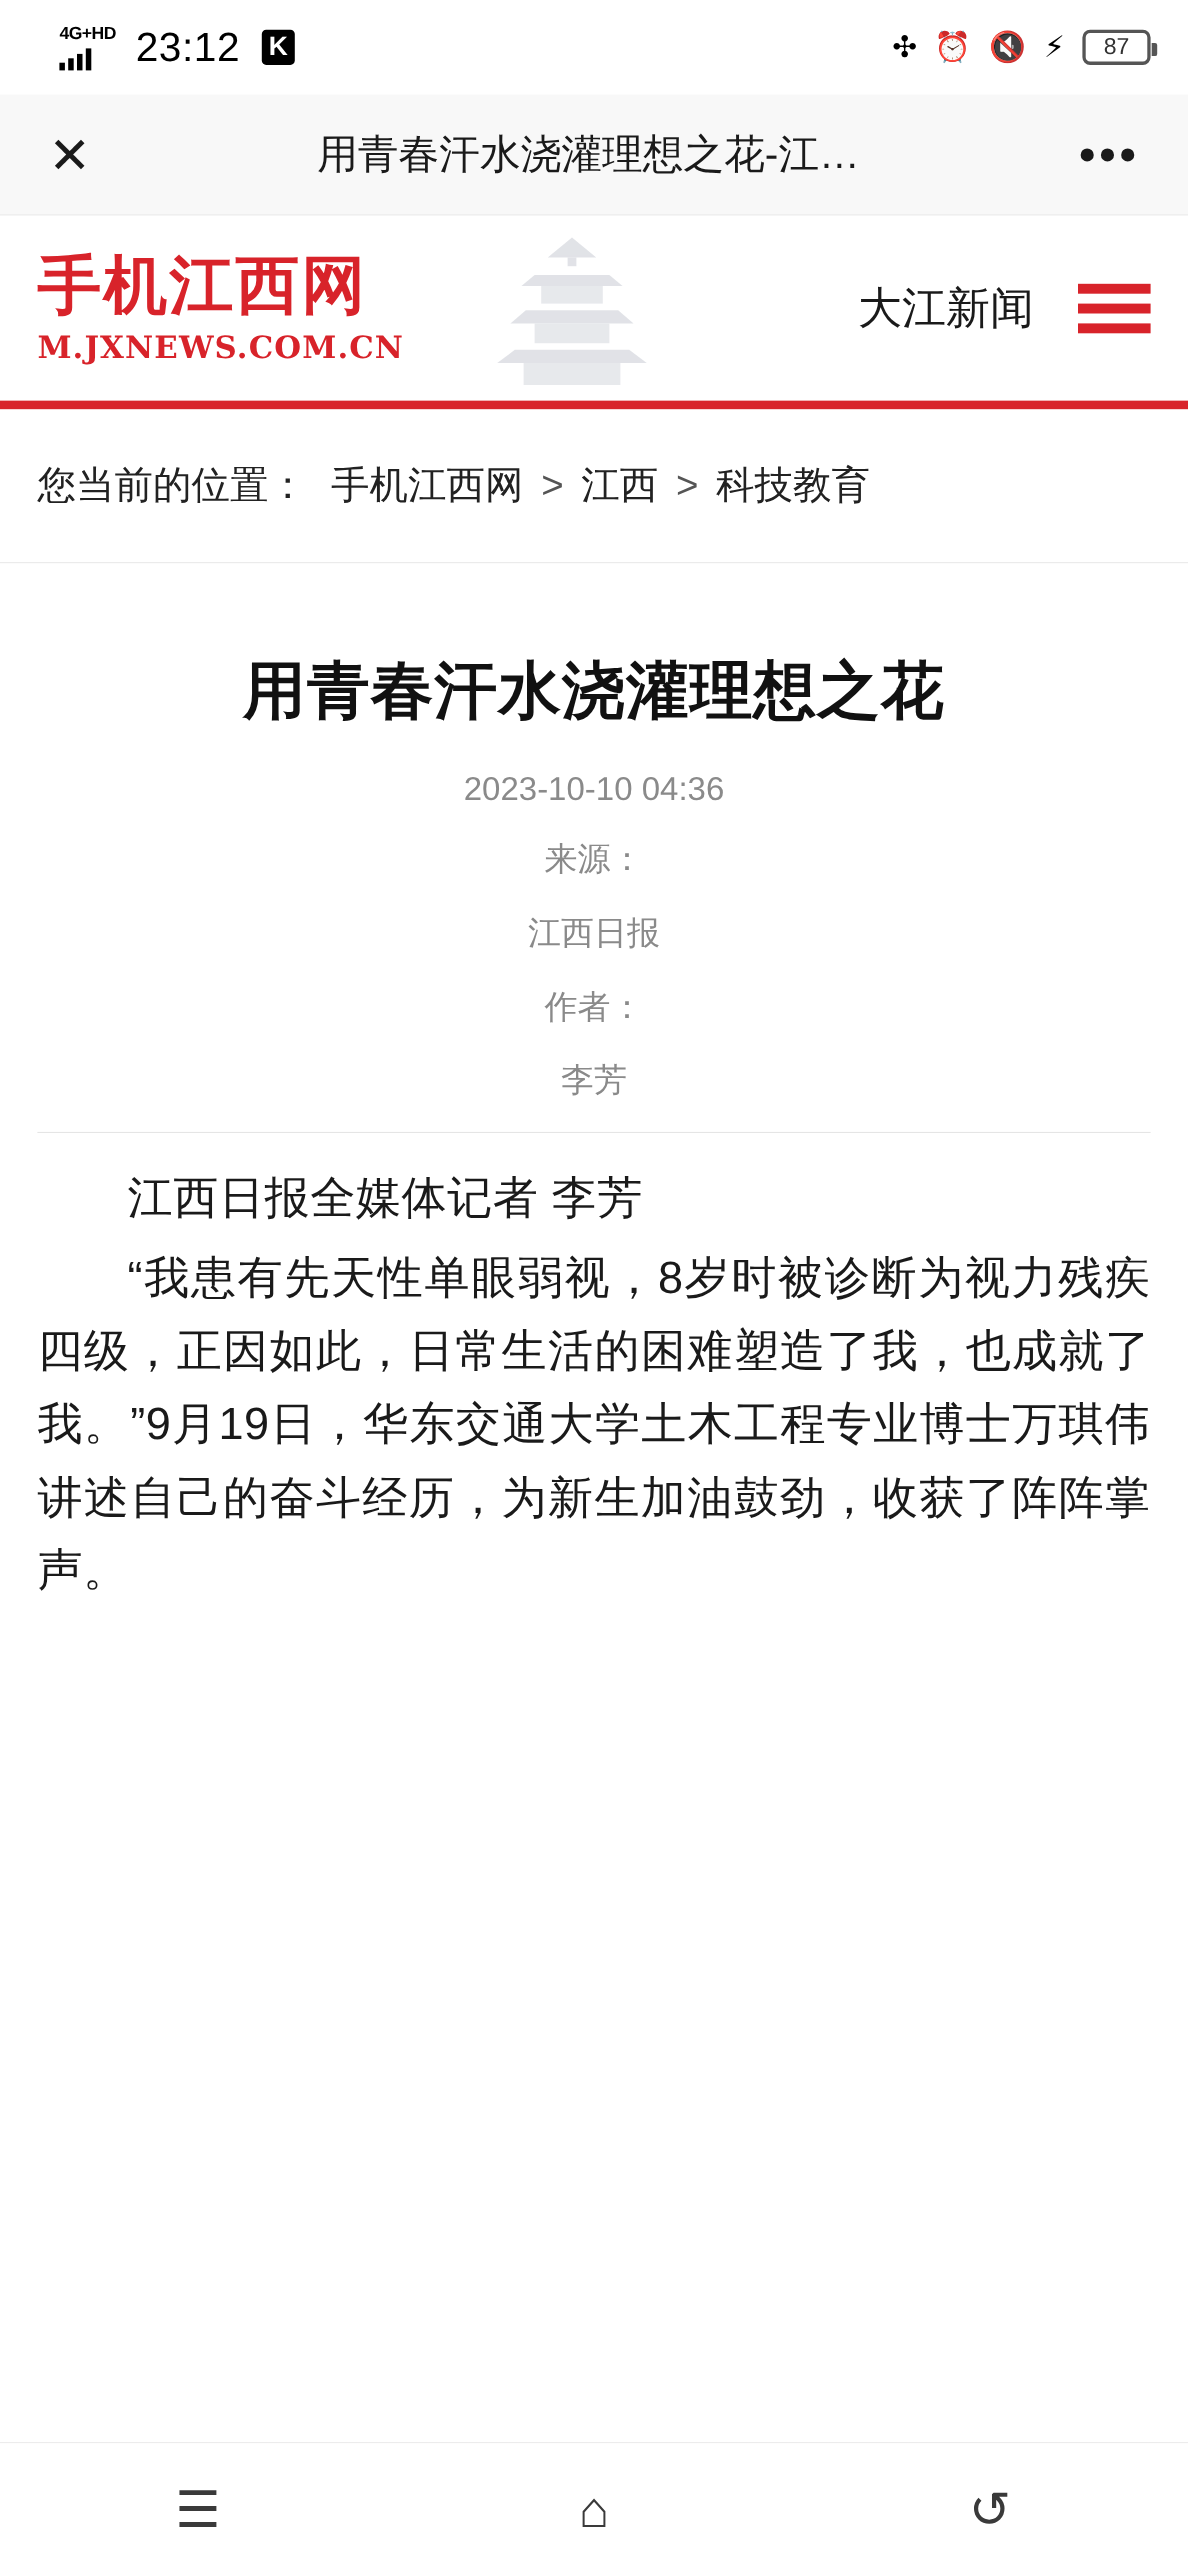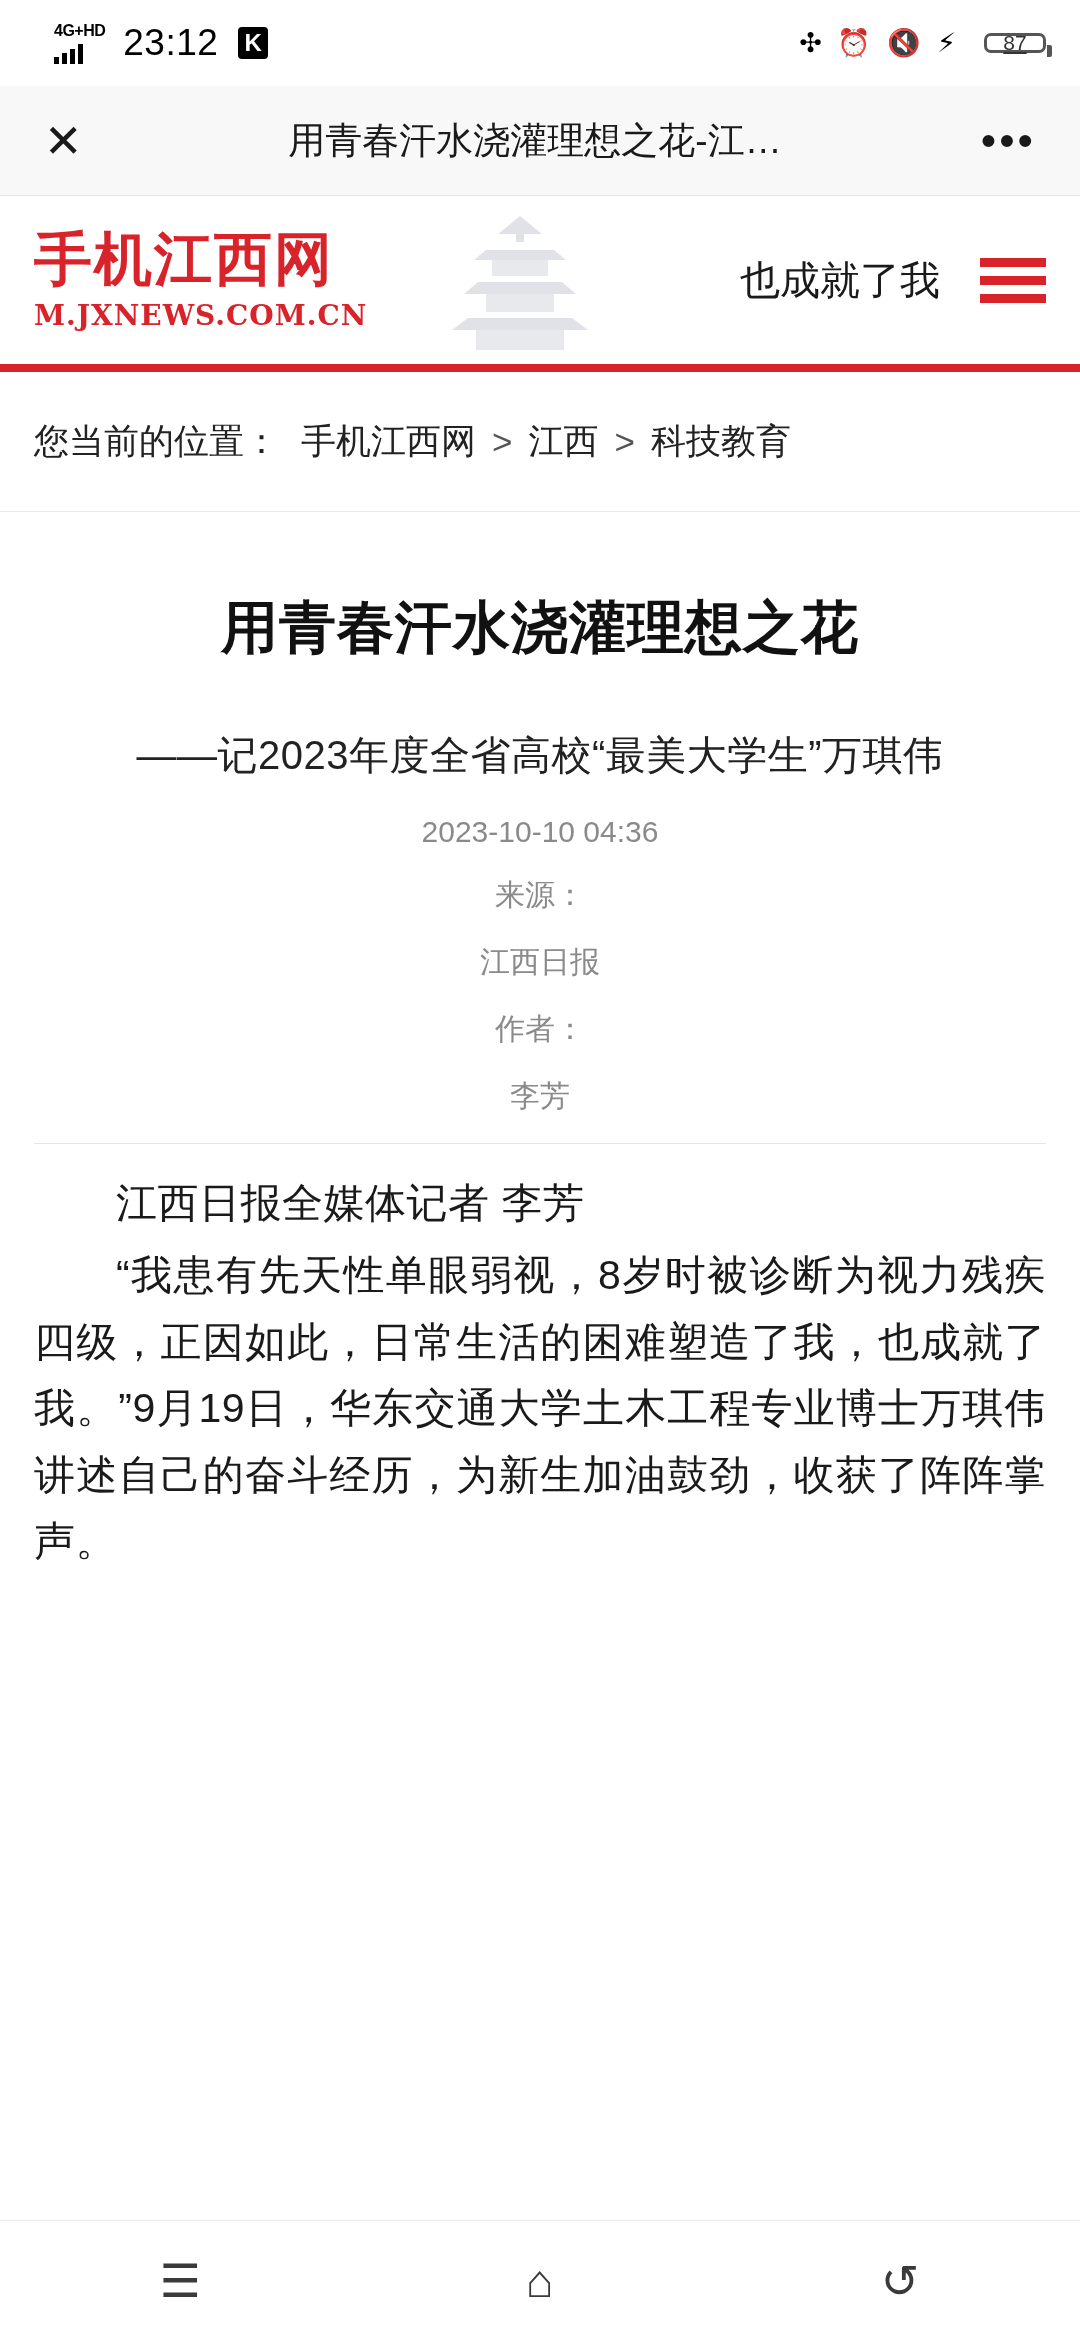--- a/index.html
+++ b/index.html
@@ -32,23 +32,23 @@
   .bars i:nth-child(4) { height: 20px; }
   .clock { font-size: 37px; font-weight: 500; letter-spacing: 0.5px; margin-left: 6px; }
   .kmark {
     font-size: 24px; font-weight: bold; color: #fff; background: #000;
     padding: 2px 6px; border-radius: 4px; margin-left: 8px;
   }
   .sb-spacer { flex: 1; }
   .sb-right { display: flex; align-items: center; gap: 16px; }
   .sb-icon { font-size: 27px; color: #000; line-height: 1; }
   .battery {
-    border: 3px solid #555; border-radius: 7px; width: 62px; height: 20px;
+    border: 3px solid #555; border-radius: 7px; width: 62px; height: 32px;
     display: flex; align-items: center; justify-content: center;
-    font-size: 21px; color: #333; position: relative; margin-left: 12px; text-decoration: underline;
+    font-size: 21px; color: #333; position: relative; margin-left: 0;
   }
   .battery::after {
     content: ""; position: absolute; right: -9px; top: 9px;
     width: 5px; height: 12px; background: #555; border-radius: 0 2px 2px 0;
   }
 
   
   .browserbar {
     height: 110px;
     background: #f8f8f8;
@@ -228,41 +228,40 @@
       <rect x="86" y="22" width="8" height="8"></rect>
       <path d="M56 38 L124 38 L136 48 L44 48 Z"></path>
       <rect x="62" y="48" width="56" height="16" fill="#d5d8de"></rect>
       <path d="M48 70 L132 70 L146 82 L34 82 Z"></path>
       <rect x="56" y="82" width="68" height="18" fill="#d5d8de"></rect>
       <path d="M38 106 L142 106 L158 118 L22 118 Z"></path>
       <rect x="46" y="118" width="88" height="20" fill="#d5d8de"></rect>
     </g>
   </svg>
   <div class="hdr-spacer"></div>
-  <span class="hdr-link">也成就了我</span>
+  <span class="hdr-link">大江新闻</span>
   <span class="hamburger">
       <i></i>
       <i></i>
       <i></i>
     </span>
 </div>
 <div class="red-rule"></div>
 
 <div class="breadcrumb">
   <span class="bc-label">您当前的位置：</span>
   <span class="bc-link">手机江西网</span>
   <span class="bc-sep">&gt;</span>
   <span class="bc-link">江西</span>
   <span class="bc-sep">&gt;</span>
   <span class="bc-link">科技教育</span>
 </div>
 
 <div class="article">
   <h1 class="headline">用青春汗水浇灌理想之花</h1>
-  <div class="subhead">——记2023年度全省高校“最美大学生”万琪伟</div>
   <div class="meta">
     <span>2023-10-10 04:36</span>
     <span>来源：</span>
     <span>江西日报</span>
     <span>作者：</span>
     <span>李芳</span>
   </div>
   <div class="body-text">
     <p class="para byline">江西日报全媒体记者 李芳</p>
     <p class="para indent">“我患有先天性单眼弱视，8岁时被诊断为视力残疾四级，正因如此，日常生活的困难塑造了我，也成就了我。”9月19日，华东交通大学土木工程专业博士万琪伟讲述自己的奋斗经历，为新生加油鼓劲，收获了阵阵掌声。</p>

